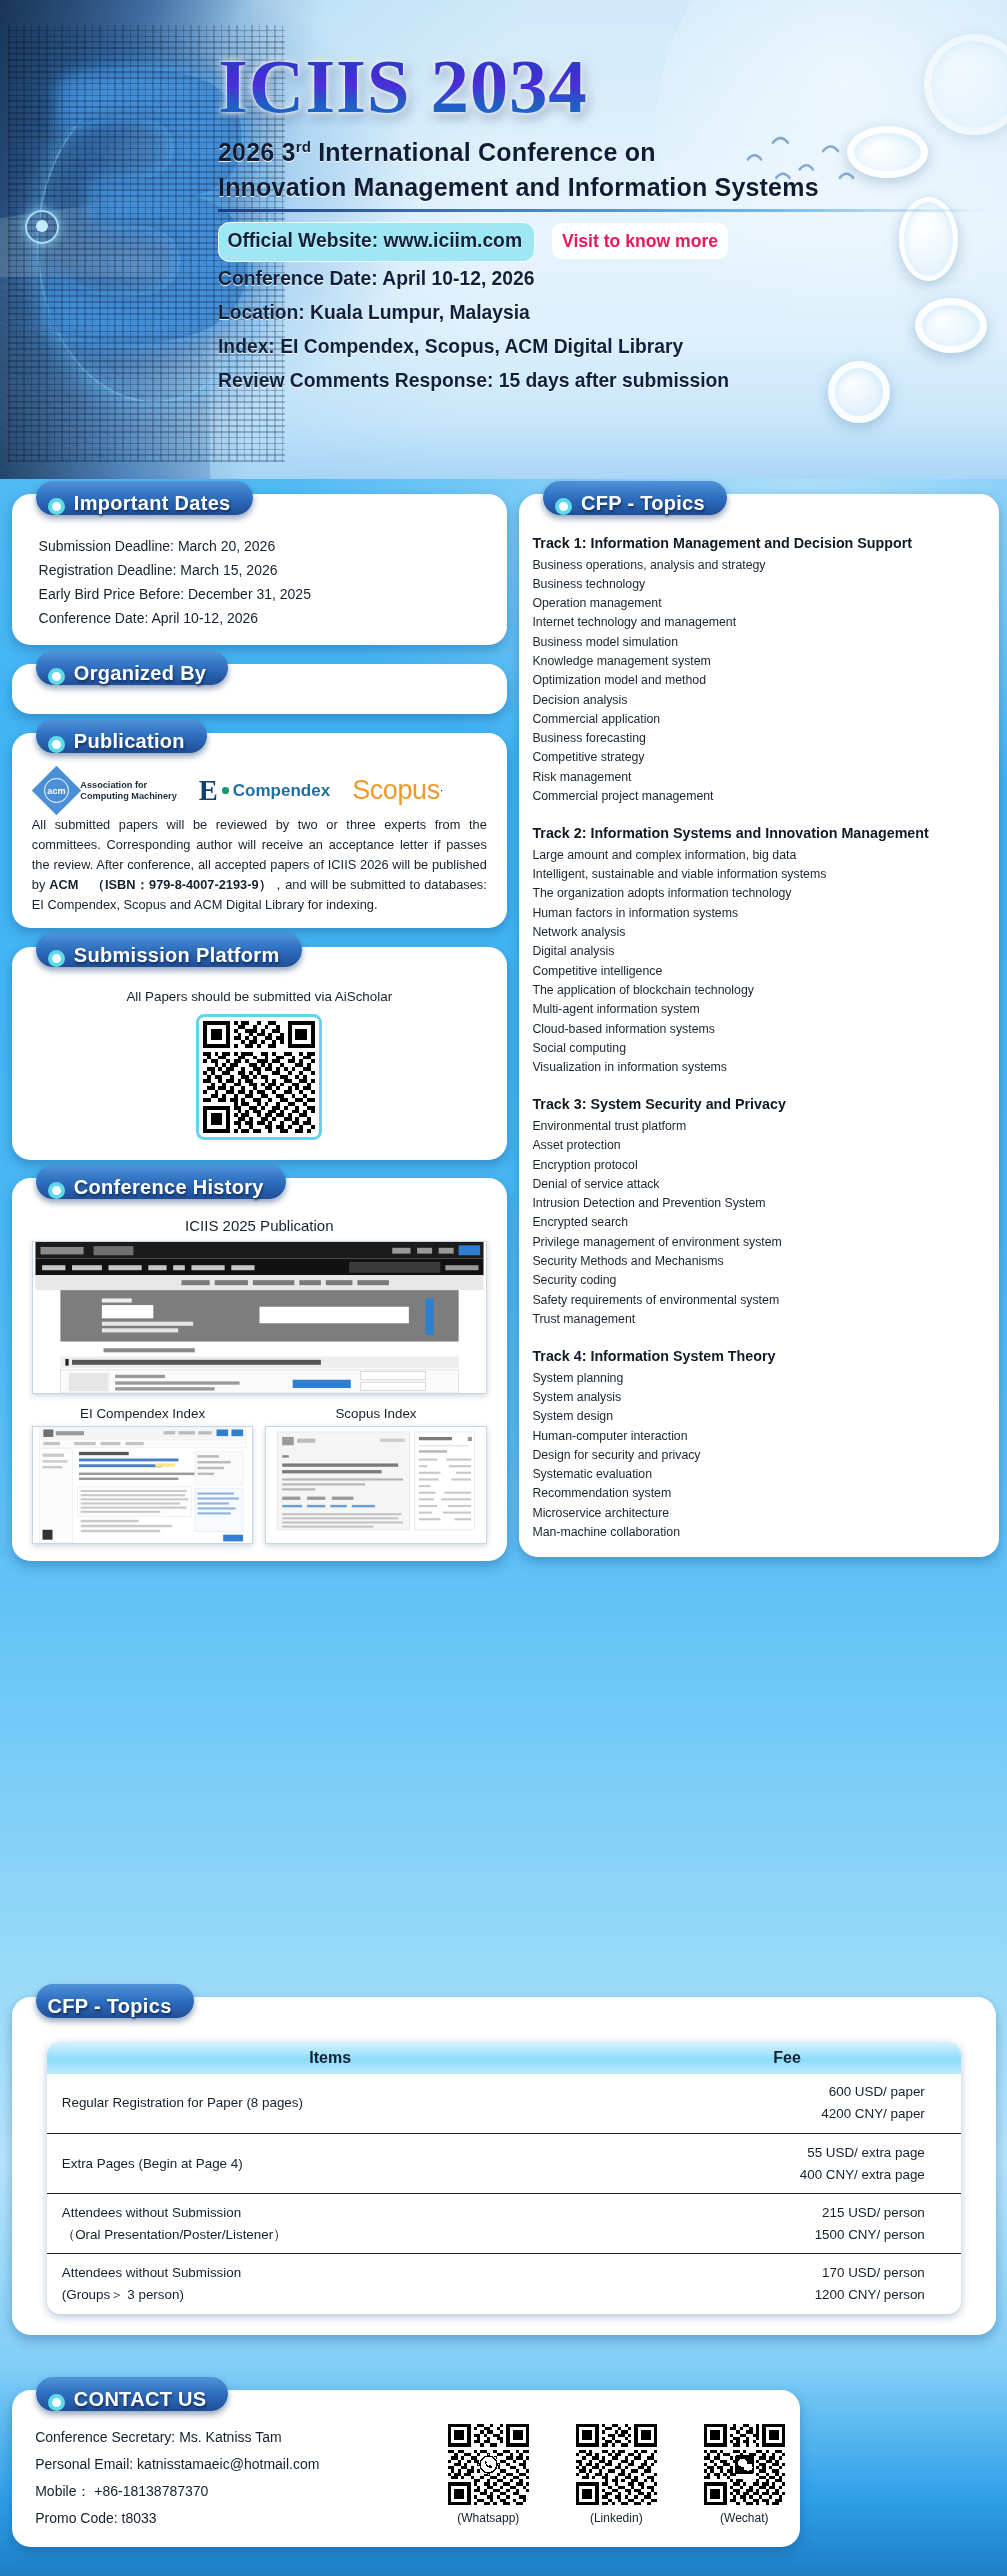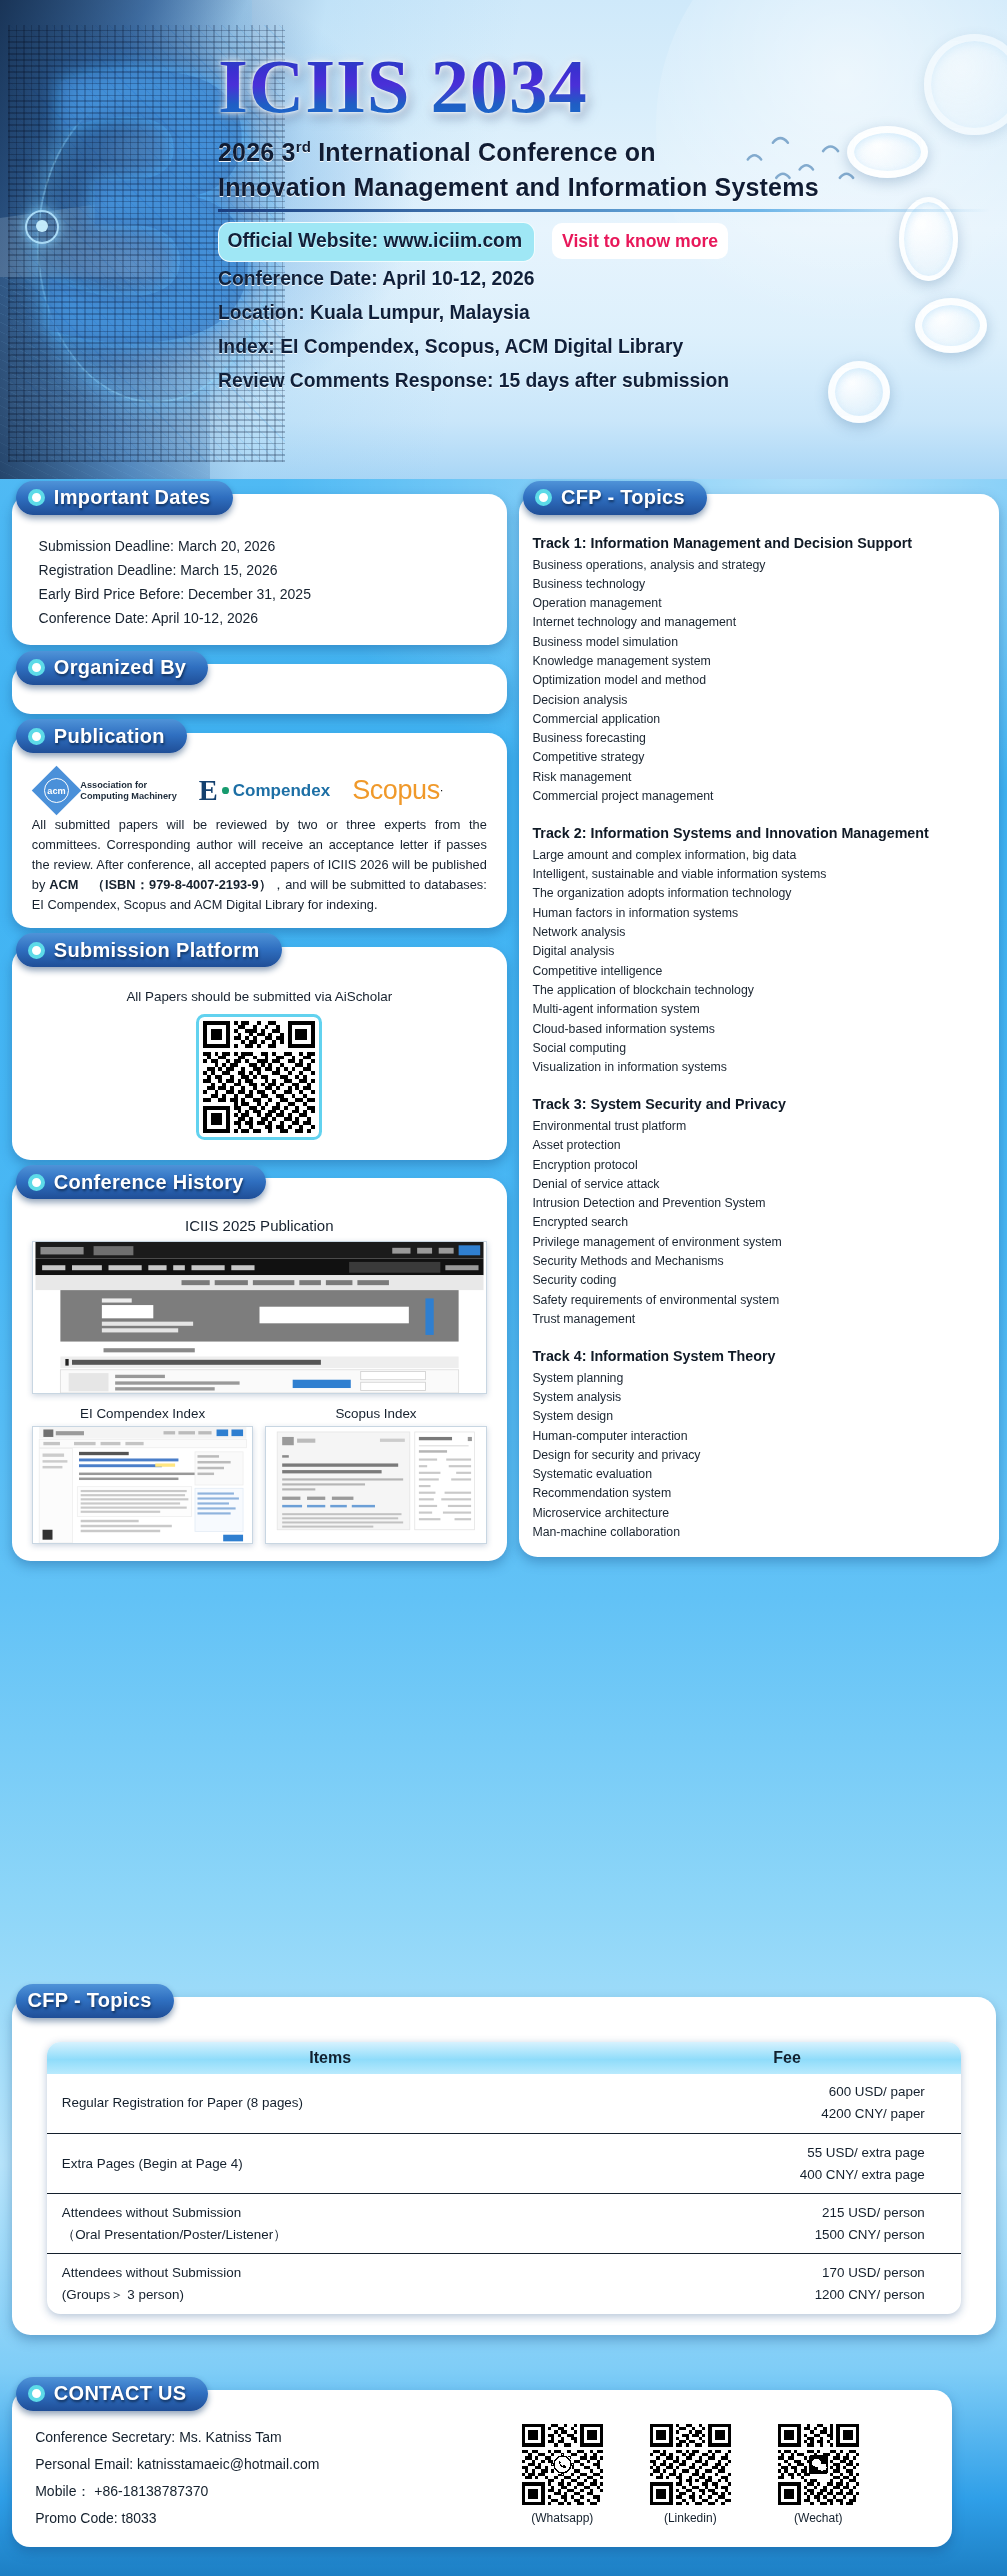--- a/index.html
+++ b/index.html
@@ -137,22 +137,22 @@
 
   .card {
     position: relative;
     background: #ffffff;
     border-radius: 18.5px;
     box-shadow: 0 5px 11.8px rgba(16,70,125,0.35);
     margin-bottom: 18.5px;
     padding: 37px 15px 13.4px;
   }
   .card-title {
-    position: absolute; left: 4px; top: -13.4px;
-    display: inline-flex; align-items: center; gap: 9.2px;
+    position: absolute; left: 24px; top: -13.4px;
+    display: inline-flex; align-items: flex-end; gap: 9.2px;
     height: 34px; padding: 0 22px 0 11.8px;
     border-radius: 17px;
     background: linear-gradient(180deg, #4f93d8 0%, #2f6fc0 48%, #1f4e97 100%);
     box-shadow: 0 3.4px 6.7px rgba(12,52,100,.45);
   }
   .card-title .bullet {
     width: 17px; height: 17px; border-radius: 50%;
     border: 4.2px solid #5ddbe8; background: #ffffff;
   }
   .card-title .t {
@@ -244,21 +244,21 @@
   table.fee td {
     padding: 7.6px 15px; font-size: 13.4px; color: #14202d; vertical-align: middle;
     border-bottom: 0.8px solid;
     border-image: linear-gradient(90deg, rgba(130,215,245,0), #7fd2f2 20%, #7fd2f2 80%, rgba(130,215,245,0)) 1;
   }
   table.fee tr:last-child td { border-bottom: none; }
   table.fee td.fee-col { text-align: right; line-height: 22px; padding-right: 36px; }
   table.fee td.item-col { line-height: 22px; }
 
   
-  .contact-card { position: absolute; left: 11.8px; top: 2390px; width: 940px; padding: 34px 15px 15px; border-radius: 18px; }
+  .contact-card { position: absolute; left: 11.8px; top: 2390px; width: 788px; padding: 34px 15px 15px; }
   .contact-row { display: flex; align-items: flex-start; }
   .contact-left { width: 470px; padding-left: 8.4px; }
   .contact-left div { font-size: 14px; color: #14202d; line-height: 27px; }
   .contact-qrs { display: flex; gap: 47px; padding-left: 25px; }
   .qr-item { text-align: center; }
   .qr-sm { width: 81px; height: 81px; }
   .qr-label { font-size: 12px; color: #14202d; margin-top: 3.4px; }
 </style>
 </head>
 <body>

